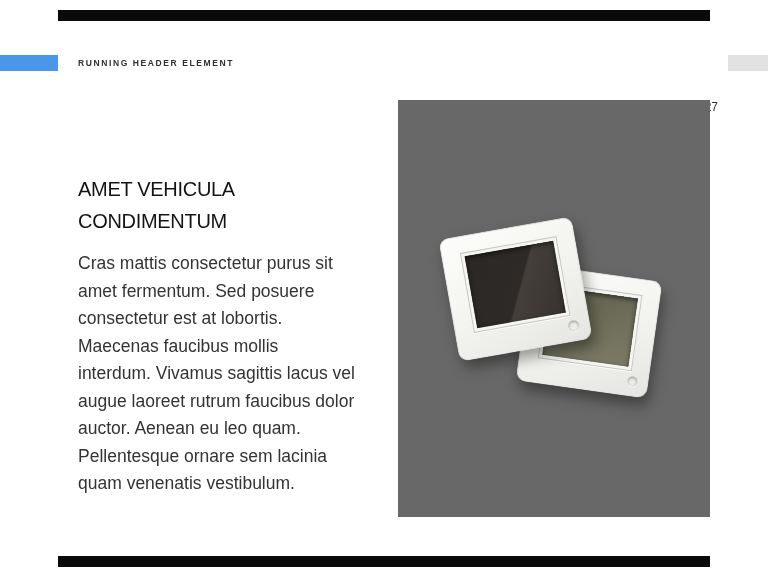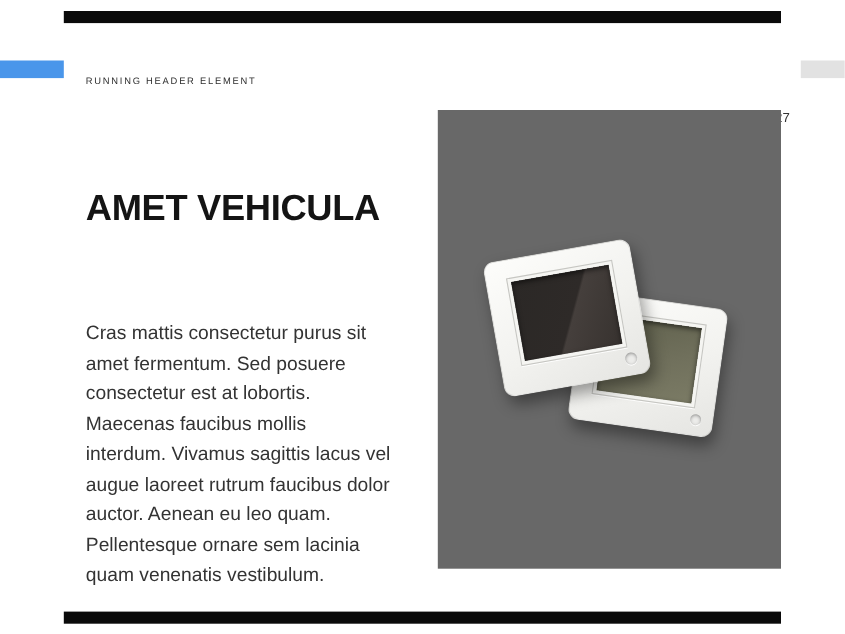--- a/index.html
+++ b/index.html
@@ -22,23 +22,23 @@
   .rule-bar.bottom { top: 556px; }
 
   
   .accent-swatch {
     position: absolute;
     left: 0; top: 55px; width: 58px; height: 16px;
     background: var(--accent-blue, #4a96ea);
   }
   .running-header {
     position: absolute;
-    left: 78px; top: 65px; height: 16px;
+    left: 78px; top: 55px; height: 16px;
     line-height: 16px;
-    font-size: 8.5px; font-weight: normal;
+    font-size: 8.5px; font-weight: bold;
     letter-spacing: 1.6px;
     color: #2f2f2f;
     text-transform: uppercase;
     white-space: nowrap;
   }
   .page-number {
     position: absolute;
     right: 50px; top: 55px; height: 16px;
     line-height: 16px;
     font-size: 12px; color: #333; margin-top: 44px;
@@ -46,33 +46,32 @@
   .corner-swatch {
     position: absolute;
     left: 728px; top: 55px; width: 40px; height: 16px;
     background: var(--corner-gray, #e2e2e2);
   }
 
   
   .heading {
     position: absolute;
     left: 78px; top: 173px; width: 290px;
-    font-size: 33px; font-weight: bold;
+    font-size: 20px; font-weight: normal;
     line-height: 32px;
     letter-spacing: -0.3px;
     color: var(--heading-color, #141414);
   }
   .heading span { display: block; }
   .body-text {
     position: absolute;
     left: 78px; top: 250px; width: 278px;
     font-size: 17.5px;
     line-height: 27.5px;
     color: var(--body-color, #333333);
-    margin-top: 39px;
   }
 
   
   .image-panel {
     position: absolute;
     left: 398px; top: 100px; width: 312px; height: 417px;
     background: var(--panel-gray, #686868);
     overflow: hidden;
   }
 
@@ -129,20 +128,21 @@
 
   <div class="rule-bar top"></div>
 
   <div class="accent-swatch"></div>
   <div class="running-header">RUNNING HEADER ELEMENT</div>
   <div class="page-number">27</div>
   <div class="corner-swatch"></div>
 
   <h1 class="heading">
       <span>AMET VEHICULA</span>
+      <span>CONDIMENTUM</span>
     </h1>
 
   <p class="body-text">Cras mattis consectetur purus sit amet fermentum. Sed posuere consectetur est at lobortis. Maecenas faucibus mollis interdum. Vivamus sagittis lacus vel augue laoreet rutrum faucibus dolor auctor. Aenean eu leo quam. Pellentesque ornare sem lacinia quam venenatis vestibulum.</p>
 
   <div class="image-panel">
     <div class="photo-slides-icon">
 
       <div class="photo-slide back">
         <div class="slide-window">
           <div class="slide-photo"></div>

